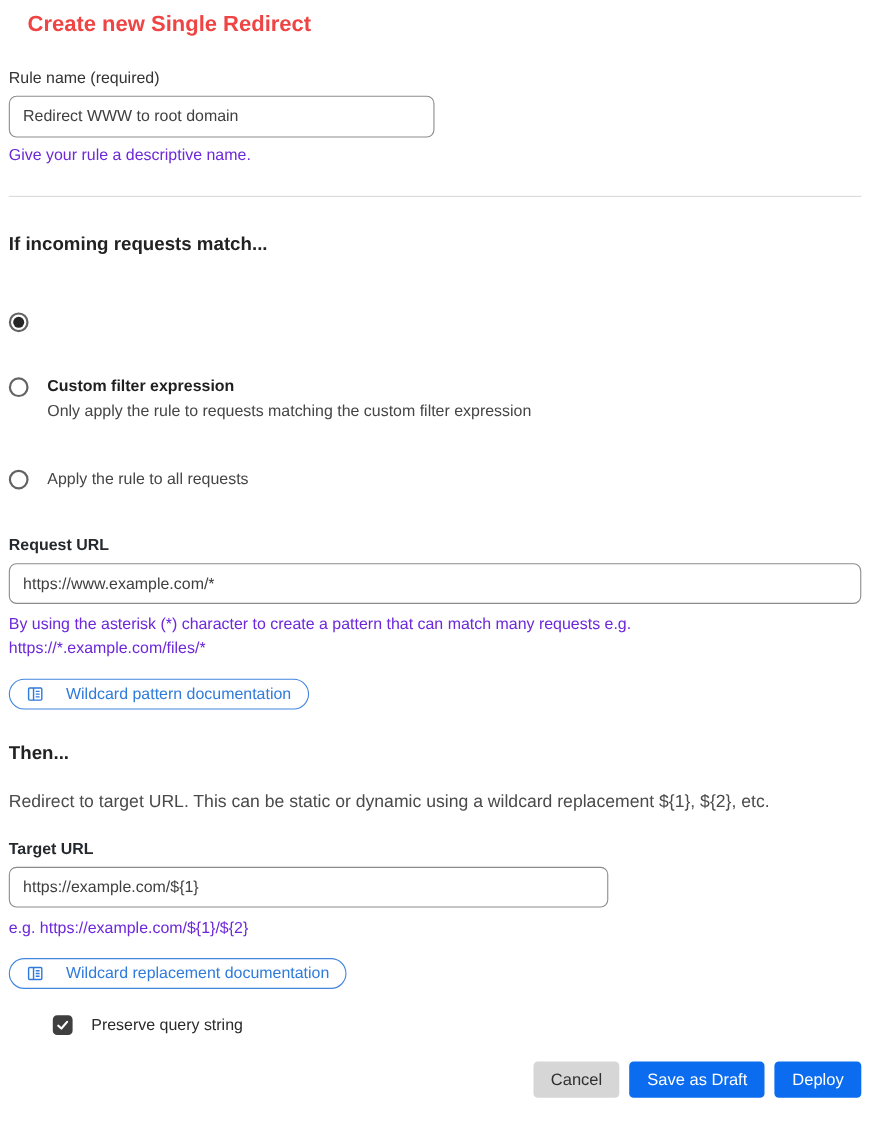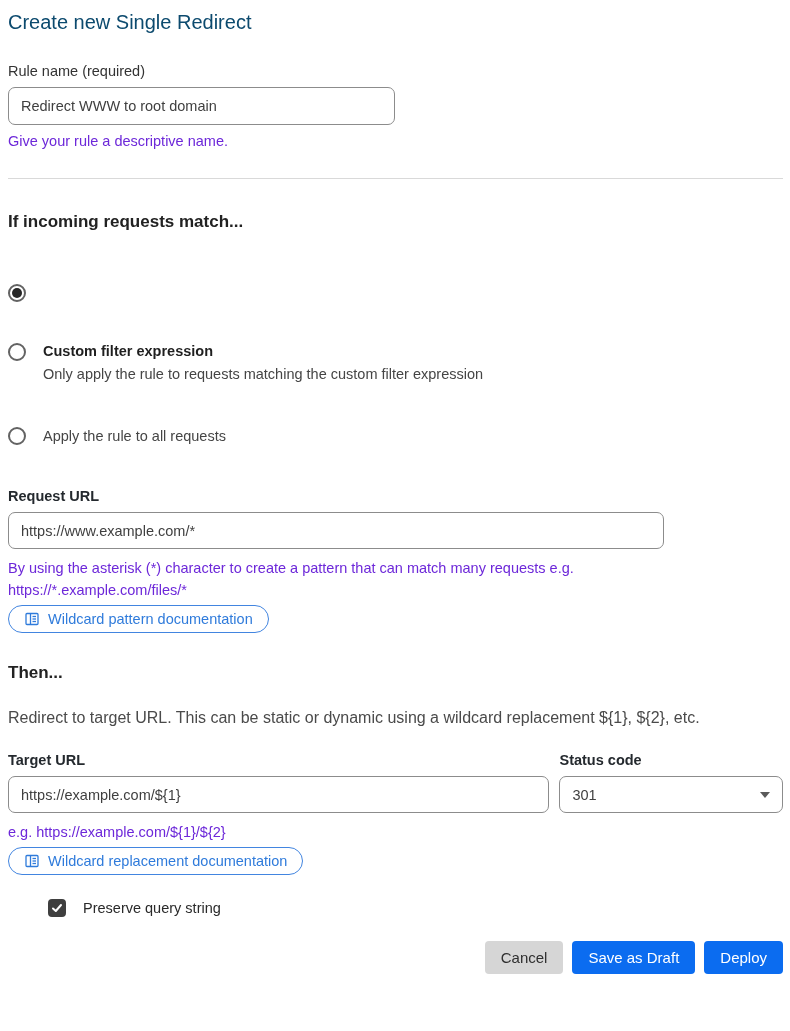--- a/index.html
+++ b/index.html
@@ -7,24 +7,25 @@
   body {
     font-family: "Liberation Sans", "DejaVu Sans", sans-serif;
     color: #1f1f1f;
     height: 1031px;
     overflow: hidden;
   }
   .page { padding: 6px 7px 0 8px; width: 790px; }
 
   h1.page-title {
     font-size: 20px;
-    font-weight: 400;
-    color: #0c4a6e;
+    font-weight: 700;
+    color: #ef4444;
     line-height: 28px;
     margin-top: 2px;
+    margin-left: 17px;
   }
 
   .field-label { font-size: 14.5px; color: #333; line-height: 20px; }
   .field-label.bold { font-weight: 700; color: #24292e; }
 
   .rule-name-label { margin-top: 25px; }
 
   input.text-input {
     display: block;
     font-family: inherit;
@@ -32,21 +33,21 @@
     color: #3f3f3f;
     border: 1px solid #8c8c8c;
     border-radius: 7px;
     height: 38px;
     padding: 17px 12px;
     margin-top: 6px;
     width: 387px;
     outline: none;
     background: #fff;
   }
-  input.text-input.wide { width: 656px; height: 37px; }
+  input.text-input.wide { width: 775px; height: 37px; }
   input.text-input.target { width: 100%; height: 37px; }
 
   .help-text { font-size: 14.5px; color: #6d28d9; line-height: 22px; margin-top: 5px; }
   .help-text.wrap { max-width: 720px; margin-top: 8px; }
 
   hr.divider { border: none; border-top: 1px solid #d9d9d9; margin-top: 26px; }
 
   h2.section-heading {
     font-size: 17px;
     font-weight: 700;
@@ -77,22 +78,22 @@
   }
   .radio-texts { margin-left: 17px; }
   .radio-label { font-size: 14.5px; font-weight: 700; color: #1f1f1f; line-height: 22px; }
   .radio-desc { font-size: 14.5px; color: #454545; line-height: 24px; }
 
   .request-url-label { margin-top: 11px; }
 
   .doc-pill {
     display: inline-flex;
     align-items: center;
-    gap: 8px;
-    margin-top: 4px;
+    gap: 20px;
+    margin-top: 16px;
     height: 28px;
     padding: 0 15px;
     border: 1.5px solid #4285e0;
     border-radius: 15px;
     background: #fff;
     color: #2f7bdb;
     font-family: inherit;
     font-size: 14.5px;
     cursor: pointer;
   }
@@ -223,27 +224,20 @@
 
   <h2 class="section-heading then-heading">Then...</h2>
 
   <p class="then-desc">Redirect to target URL. This can be static or dynamic using a wildcard replacement ${1}, ${2}, etc.</p>
 
   <div class="fields-row">
     <div class="col-target">
       <div class="field-label bold">Target URL</div>
       <input class="text-input target" style="margin-top: 0px;" type="text" value="https://example.com/${1}">
     </div>
-    <div class="col-status">
-      <div class="field-label bold">Status code</div>
-      <div class="select-box">
-        <span>301</span>
-        <span class="select-caret"></span>
-      </div>
-    </div>
   </div>
 
   <div class="help-text" style="margin-top:8px">e.g. https://example.com/${1}/${2}</div>
 
   <button class="doc-pill">
     <span>
       <svg width="16" height="16" viewBox="0 0 16 16" fill="none" stroke="#2f7bdb" stroke-width="1.3">
         <rect x="2" y="2.5" width="12" height="11" rx="1"></rect>
         <line x1="6.5" y1="2.5" x2="6.5" y2="13.5"></line>
         <line x1="8.5" y1="5.5" x2="12" y2="5.5"></line>

